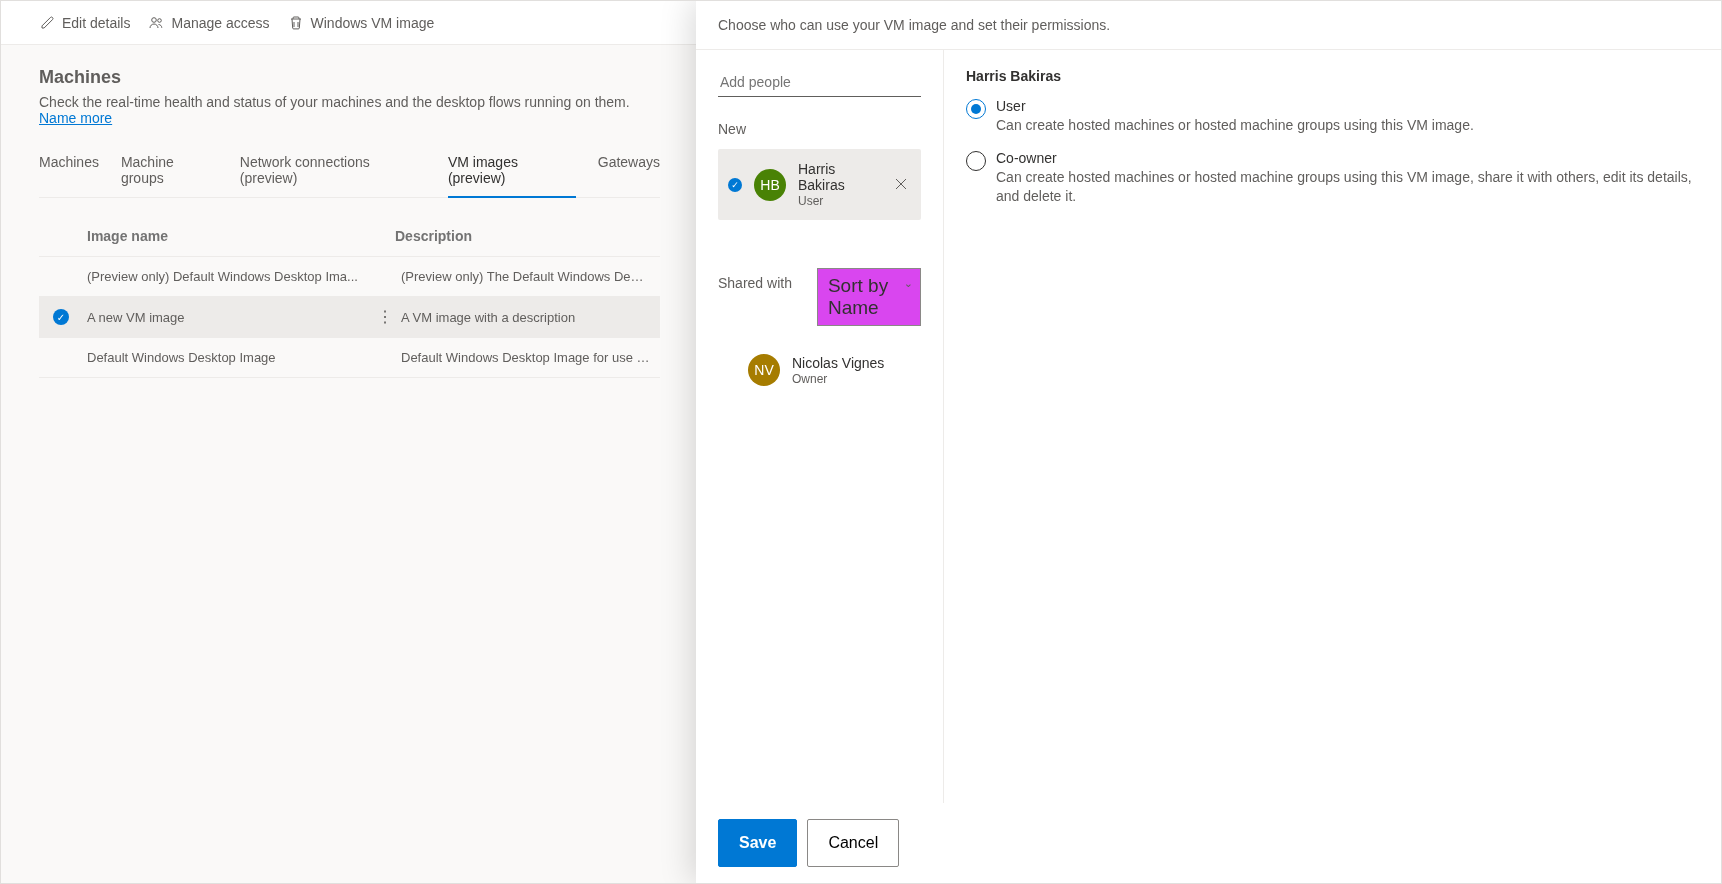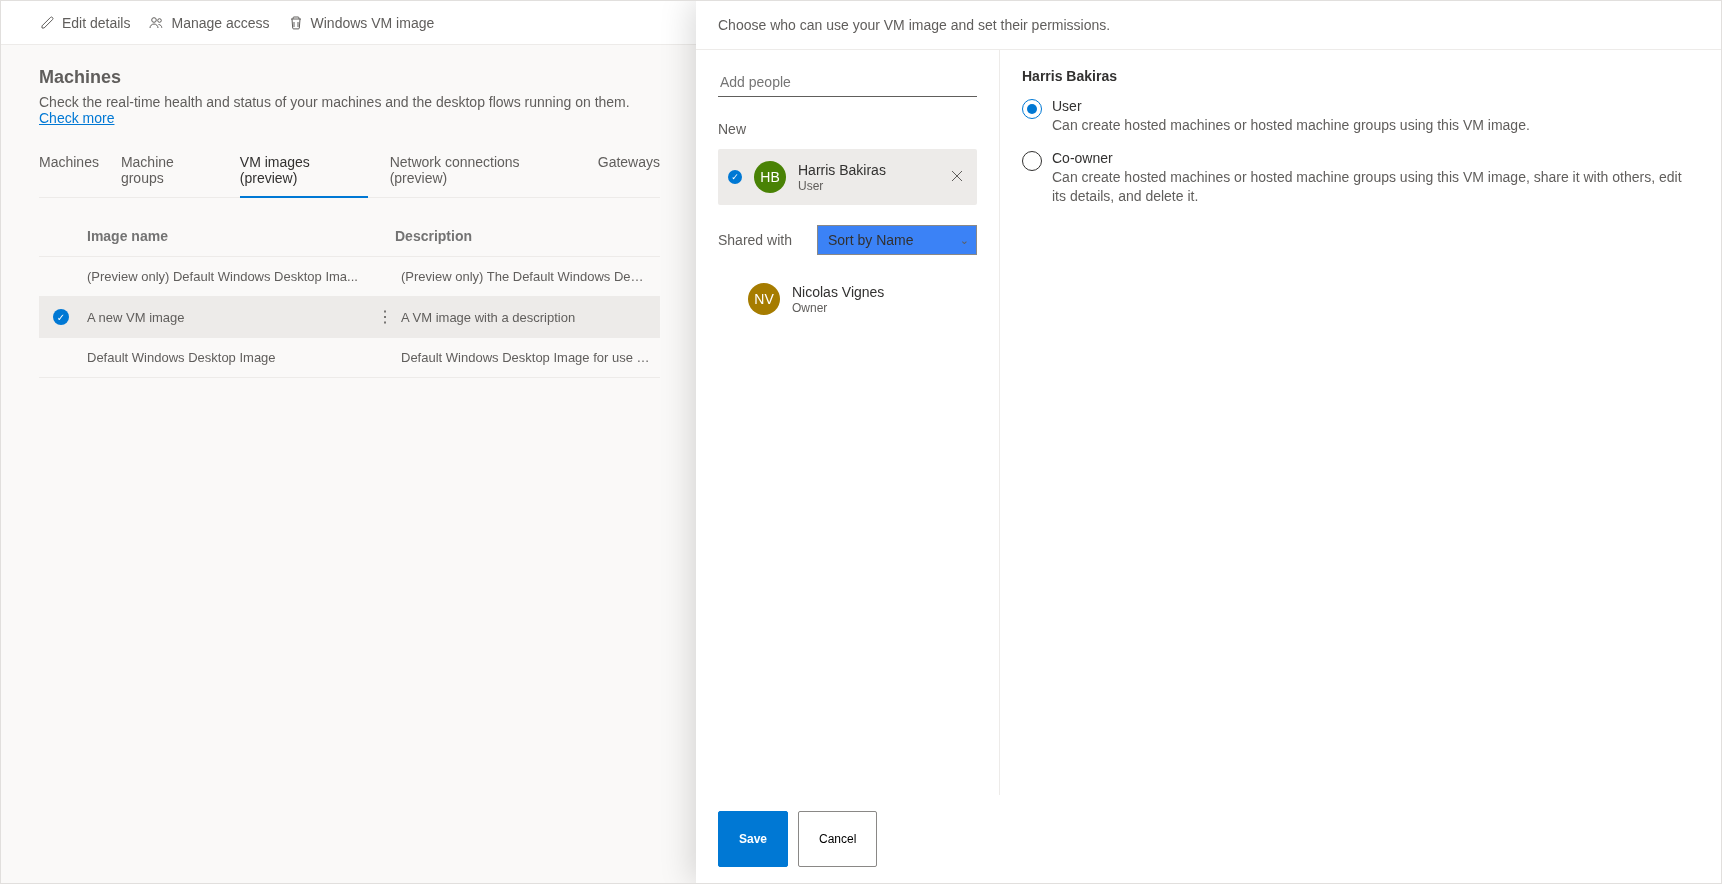--- a/index.html
+++ b/index.html
@@ -28,54 +28,54 @@
     .row-check { width: 34px; flex-shrink: 0; display: flex; align-items: center; }
     .check-circle { width: 16px; height: 16px; border-radius: 50%; background: #0078d4; color: #fff; display: flex; align-items: center; justify-content: center; font-size: 10px; }
     .row-name { width: 290px; flex-shrink: 0; white-space: nowrap; overflow: hidden; text-overflow: ellipsis; }
     .row-actions { width: 18px; flex-shrink: 0; color: #605e5c; font-size: 16px; line-height: 1; }
     .row-desc { flex: 1; white-space: nowrap; overflow: hidden; text-overflow: ellipsis; padding-left: 6px; }
     .table-row:last-child { border-bottom: 1px solid #edebe9; }
     
     .panel { position: absolute; top: 0; right: 0; width: 1025px; height: 100%; background: #fff; box-shadow: -5px 0 30px rgba(0,0,0,0.15); display: flex; flex-direction: column; }
     .panel-header { padding: 16px 22px; color: #605e5c; font-size: 14px; border-bottom: 1px solid #edebe9; }
     .panel-body { flex: 1; display: flex; overflow: hidden; }
-    .panel-left { width: 304px; padding: 18px 22px; border-right: 1px solid #edebe9; }
+    .panel-left { width: 248px; padding: 18px 22px; border-right: 1px solid #edebe9; }
     .panel-right { flex: 1; padding: 18px 22px; }
     
     .add-people-input { width: 100%; border: none; border-bottom: 1px solid #605e5c; padding: 6px 2px; font-size: 14px; color: #605e5c; outline: none; margin-bottom: 24px; }
     .section-label { color: #605e5c; font-size: 14px; margin-bottom: 12px; }
     
     .person-item { display: flex; align-items: center; padding: 12px 10px; gap: 12px; border-radius: 2px; }
     .person-item.selected { background: #edebe9; }
     .person-check { width: 14px; height: 14px; border-radius: 50%; background: #0078d4; color: #fff; display: flex; align-items: center; justify-content: center; font-size: 9px; flex-shrink: 0; }
     .avatar { width: 32px; height: 32px; border-radius: 50%; display: flex; align-items: center; justify-content: center; color: #fff; font-size: 14px; font-weight: 400; flex-shrink: 0; }
     .avatar.green { background: #498205; }
     .avatar.olive { background: #a67c00; }
     .person-info { flex: 1; display: flex; flex-direction: column; gap: 1px; }
     .person-name { font-size: 14px; color: #323130; }
     .person-role { font-size: 12px; color: #605e5c; }
     .person-close { color: #605e5c; cursor: pointer; font-size: 14px; padding: 4px; }
     
     .shared-with-row { display: flex; align-items: center; gap: 25px; margin-top: 20px; margin-bottom: 16px; }
     .shared-with-label { color: #605e5c; font-size: 14px; }
-    .sort-select { flex: 1; border: 1px solid #8a8886; padding: 6px 28px 6px 10px; font-size: 14px; color: #323130; background: #3b82f6; position: relative; }
+    .sort-select { flex: 1; border: 1px solid #8a8886; padding: 6px 28px 6px 10px; font-size: 19px; color: #323130; background: #d946ef; position: relative; margin-top: 28px; }
     .sort-wrapper { position: relative; flex: 1; }
     .sort-chevron { position: absolute; right: 8px; top: 50%; transform: translateY(-50%); pointer-events: none; color: #605e5c; font-size: 11px; }
     
     .detail-title { font-size: 14px; font-weight: 600; color: #323130; margin-bottom: 14px; }
     .radio-option { display: flex; gap: 10px; margin-bottom: 14px; cursor: pointer; }
     .radio-circle { width: 20px; height: 20px; border-radius: 50%; border: 1px solid #323130; flex-shrink: 0; display: flex; align-items: center; justify-content: center; margin-top: 1px; }
     .radio-circle.checked { border-color: #0078d4; }
     .radio-dot { width: 10px; height: 10px; border-radius: 50%; background: #0078d4; }
     .radio-content { flex: 1; }
     .radio-label { font-size: 14px; color: #323130; margin-bottom: 2px; }
     .radio-desc { font-size: 14px; color: #605e5c; line-height: 1.4; }
     
     .panel-footer { padding: 16px 22px; display: flex; gap: 10px; }
-    .btn { padding: 20px 20px; font-size: 12px; border: 1px solid #8a8886; background: #fff; cursor: pointer; border-radius: 2px; }
+    .btn { padding: 14px 20px; font-size: 16px; border: 1px solid #8a8886; background: #fff; cursor: pointer; border-radius: 2px; }
     .btn.primary { background: #0078d4; color: #fff; border-color: #0078d4; font-weight: 600; }
   </style>
 </head>
 <body>
 
 <div class="main-area">
   <div class="toolbar">
     <div class="toolbar-btn">
       <svg viewBox="0 0 16 16">
           <path d="M13.5 2.5a1.5 1.5 0 0 0-2.1 0L3 10.9V13h2.1l8.4-8.4a1.5 1.5 0 0 0 0-2.1z" fill="none" stroke="#605e5c" stroke-width="1"></path>
@@ -95,28 +95,28 @@
       <svg viewBox="0 0 16 16">
           <path d="M3 4h10M5 4V3a1 1 0 0 1 1-1h4a1 1 0 0 1 1 1v1M6 7v5M10 7v5M4 4l.7 9a1 1 0 0 0 1 .9h4.6a1 1 0 0 0 1-.9L12 4" fill="none" stroke="#605e5c"></path>
         </svg>
       <span>Windows VM image</span>
     </div>
   </div>
 
   <div class="page-body">
     <div class="page-title">Machines</div>
     <div class="page-subtitle">
-      <span>Check the real-time health and status of your machines and the desktop flows running on them. </span><a href="#">Check more</a>
+      <span>Check the real-time health and status of your machines and the desktop flows running on them. </span><a href="#">Name more</a>
     </div>
 
     <div class="tabs">
       <div class="tab">Machines</div>
       <div class="tab">Machine groups</div>
+      <div class="tab">Network connections (preview)</div>
       <div class="tab active">VM images (preview)</div>
-      <div class="tab">Network connections (preview)</div>
       <div class="tab">Gateways</div>
     </div>
 
     <div class="table">
       <div class="table-header">
         <div class="col-name">Image name</div>
         <div class="col-desc">Description</div>
       </div>
       <div class="table-row">
         <div class="row-check"></div>

